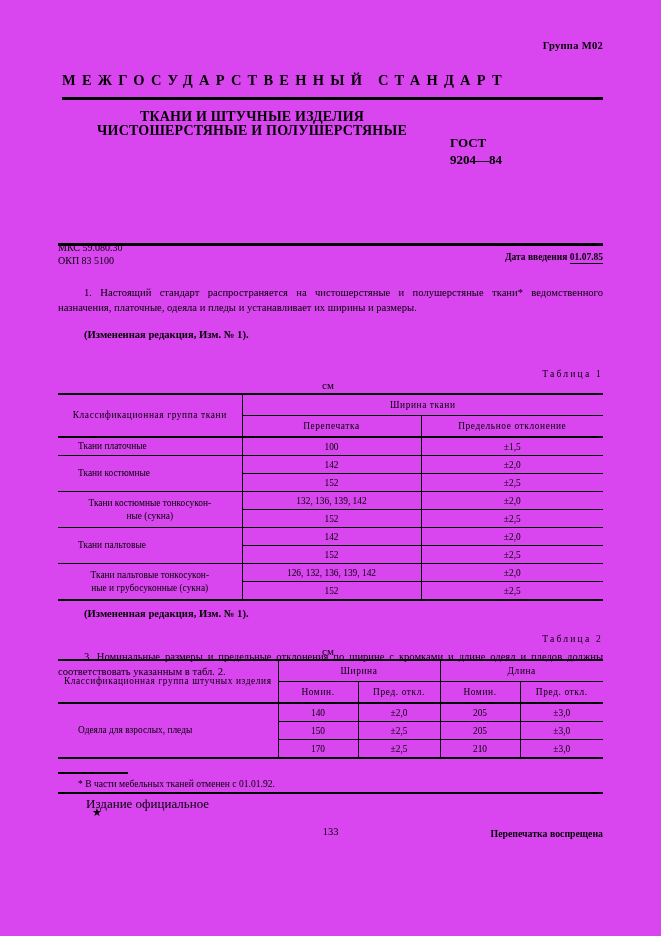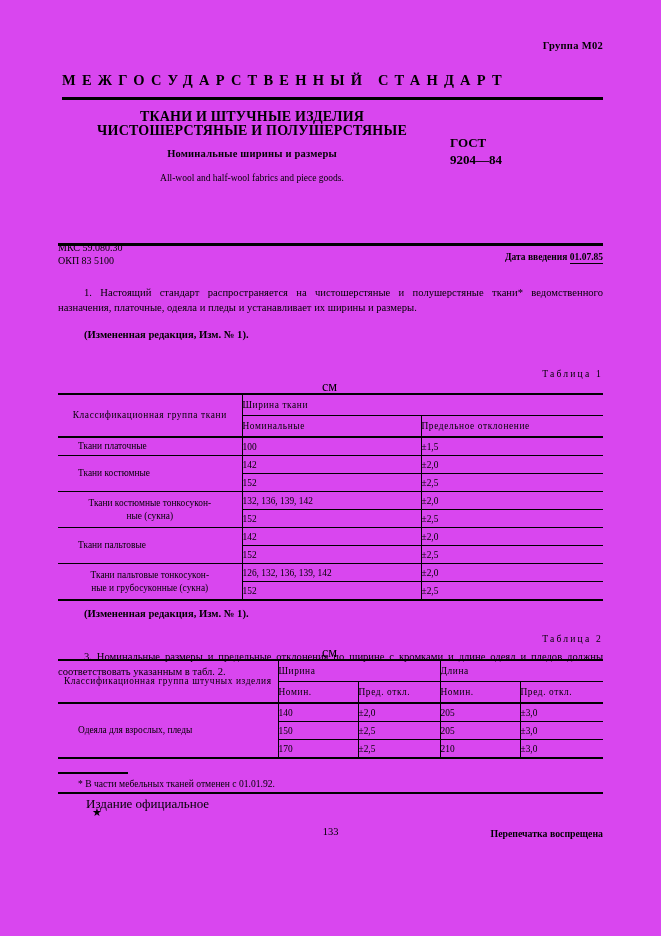--- a/index.html
+++ b/index.html
@@ -116,36 +116,37 @@
   #para-3 { top: 650px; left: 58px; width: 545px; }
 
   
   .tbl-caption {
     font-size: 9.6px;
     letter-spacing: 2.2px;
   }
   #cap-1 { top: 368px; right: 58px; }
   #cap-2 { top: 633px; right: 58px; }
   .unit-label {
-    font-size: 14px;
+    font-size: 11px;
   }
   #unit-1 { top: 379px; left: 322px; }
   #unit-2 { top: 645px; left: 322px; }
 
   
   table.gost {
     border-collapse: collapse;
     table-layout: fixed;
     font-size: 9.4px;
   }
   table.gost td, table.gost th {
     border: 0;
     padding: 0;
     font-weight: normal;
     vertical-align: middle;
+    text-align: center;
   }
   .t-outer-top { border-top: 2.2px solid #000 !important; }
   .t-outer-bot { border-bottom: 2.2px solid #000 !important; }
   .t-thin-bot  { border-bottom: 1px solid #000 !important; }
   .t-vr        { border-right: 1.3px solid #000 !important; }
 
   #table-1 { top: 393px; left: 58px; width: 545px; }
   #table-2 { top: 659px; left: 58px; width: 545px; }
 
   .grp-cell {
@@ -199,24 +200,22 @@
 
   <div class="abs" id="std-banner">МЕЖГОСУДАРСТВЕННЫЙ СТАНДАРТ</div>
 
   <div class="abs" id="rule-top"></div>
 
   <div class="abs" id="title-main">
     <div>ТКАНИ И ШТУЧНЫЕ ИЗДЕЛИЯ</div>
     <div>ЧИСТОШЕРСТЯНЫЕ И ПОЛУШЕРСТЯНЫЕ</div>
   </div>
 
-  <div class="abs" id="title-sub">Номинальные ширины и размеры</div>
 
   <div class="abs" id="title-en">
-    <div>All-wool and half-wool fabrics and piece goods.</div>
   </div>
 
   <div class="abs" id="gost-block">
     <div>ГОСТ</div>
     <div>9204—84</div>
   </div>
 
   <div class="abs" id="codes">
     <div>МКС 59.080.30</div>
     <div>ОКП 83 5100</div>
@@ -245,21 +244,21 @@
       <col style="width:184px">
       <col style="width:179px">
       <col style="width:182px">
     </colgroup>
     <tbody>
       <tr>
         <td rowspan="2" class="hdr-cell t-outer-top t-outer-bot t-vr grp-cell">Классификационная группа ткани</td>
         <td colspan="2" class="hdr-cell t-outer-top t-thin-bot">Ширина ткани</td>
       </tr>
       <tr>
-        <td class="hdr-cell t-outer-bot t-vr">Номинальные</td>
+        <td class="hdr-cell t-outer-bot t-vr">Перепечатка</td>
         <td class="hdr-cell t-outer-bot">Предельное отклонение</td>
       </tr>
 
       <tr>
         <td class="data-cell t-thin-bot t-vr grp-cell left">Ткани платочные</td>
         <td class="data-cell t-thin-bot t-vr">100</td>
         <td class="data-cell t-thin-bot">±1,5</td>
       </tr>
 
       <tr>

